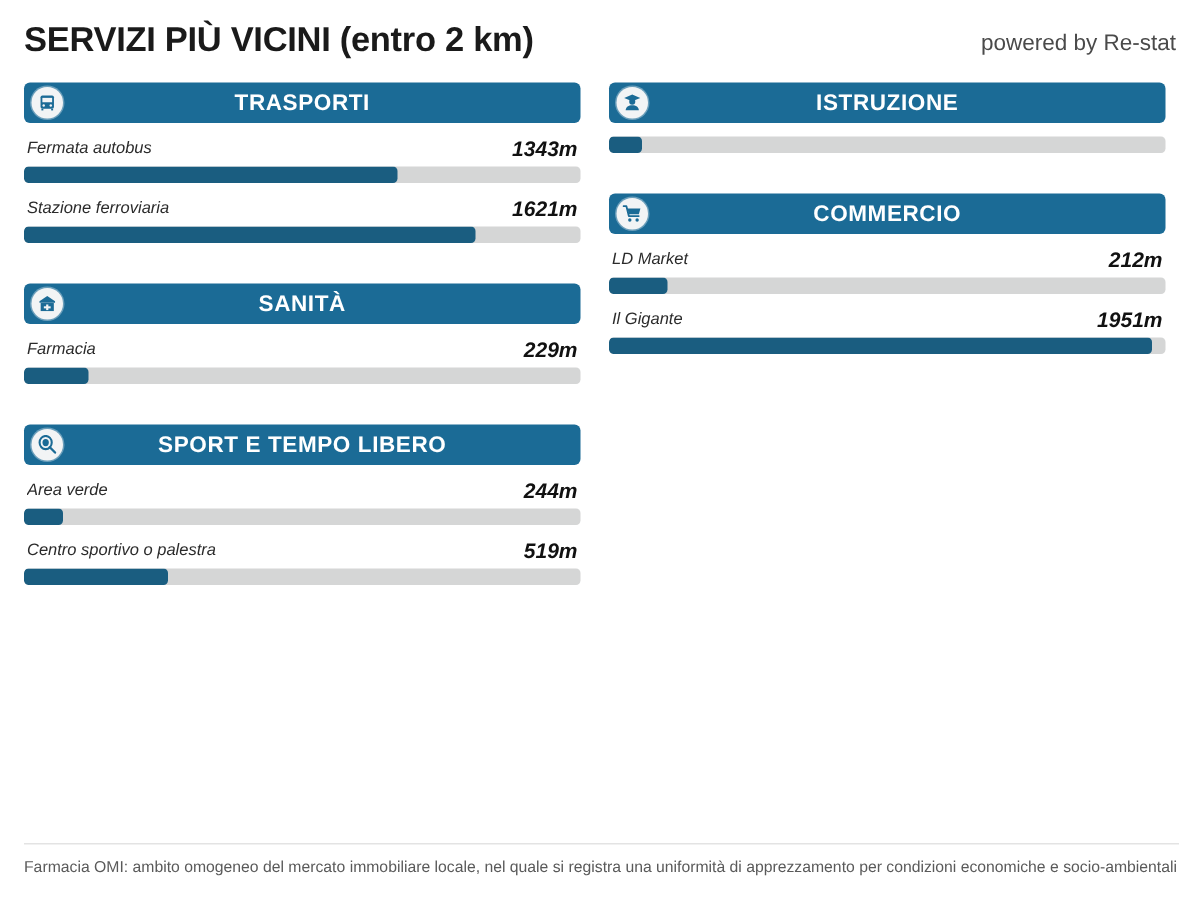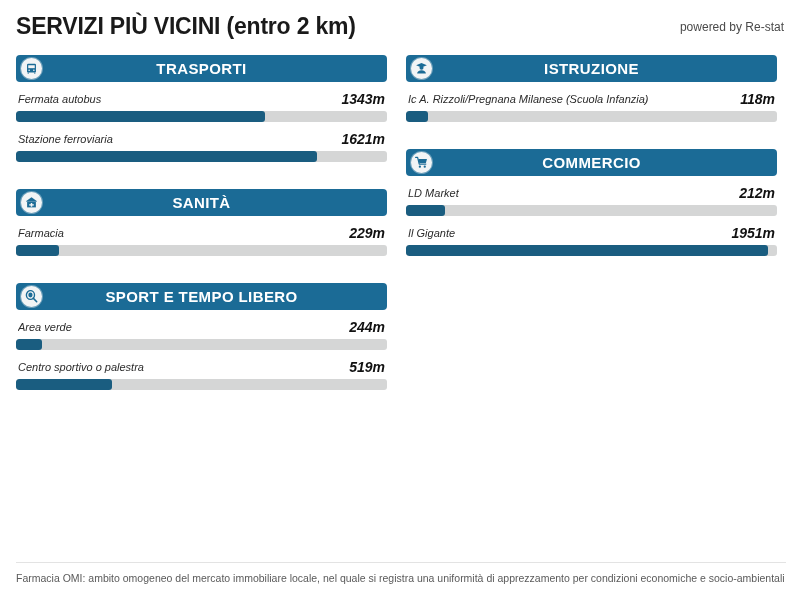--- a/index.html
+++ b/index.html
@@ -30,21 +30,21 @@
   .page-title {
     font-size: 23px;
     font-weight: bold;
     letter-spacing: -0.2px;
     color: #1a1a1a;
     line-height: 1.1;
     margin: 0;
     white-space: nowrap;
   }
   .powered-by {
-    font-size: 12px;
+    font-size: 15px;
     color: #4a4a4a;
     padding-top: 6px;
     white-space: nowrap;
   }
 
   
   .indicator {
     display: flex;
     align-items: flex-start;
     margin-top: 16px;
@@ -282,24 +282,20 @@
           <div class="cat-icon">
             <svg width="13" height="13" viewBox="0 0 16 16" aria-hidden="true">
               <path d="M8 1.3 14.6 4 8 6.7 1.4 4z" fill="#1b6b96"></path>
               <circle cx="8" cy="7.1" r="2.5" fill="#1b6b96"></circle>
               <path d="M2.6 14.2c0-2.6 2.4-4.2 5.4-4.2s5.4 1.6 5.4 4.2z" fill="#1b6b96"></path>
             </svg>
           </div>
           <div class="cat-title">ISTRUZIONE</div>
         </div>
         <div class="service">
-          <div class="service-row">
-            <div class="service-label">Ic A. Rizzoli/Pregnana Milanese (Scuola Infanzia)</div>
-            <div class="service-value">118m</div>
-          </div>
           <div class="bar-track">
             <div class="bar-fill" style="width: 5.9%;"></div>
           </div>
         </div>
       </div>
       <div class="category">
         <div class="cat-header">
           <div class="cat-icon">
             <svg width="13" height="13" viewBox="0 0 16 16" aria-hidden="true">
               <path d="M0.8 1.8h2.4l2 8.1h8.1" fill="none" stroke="#1b6b96" stroke-width="1.5" stroke-linecap="round" stroke-linejoin="round"></path>

